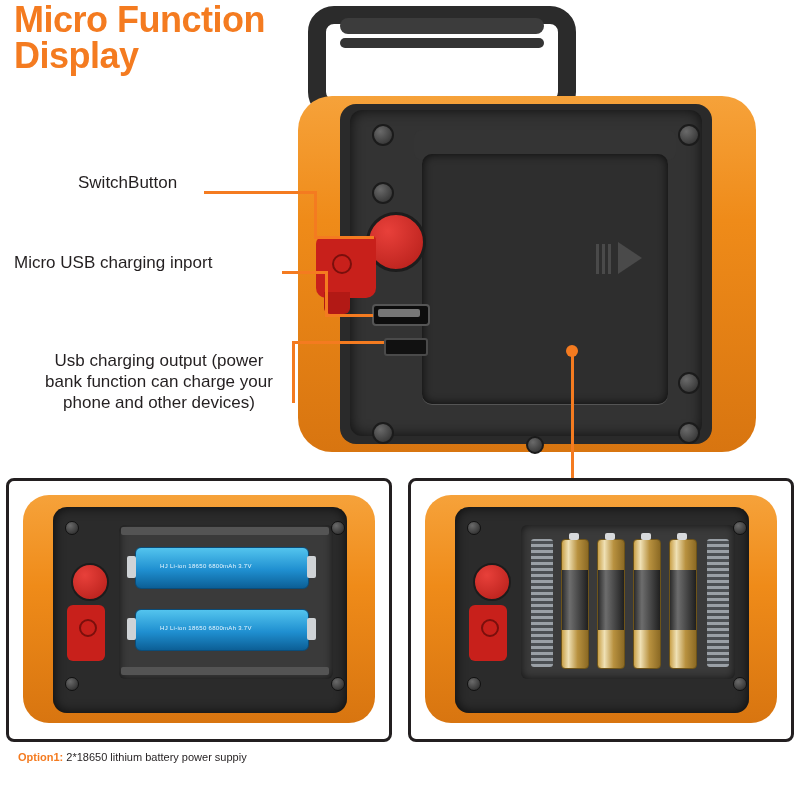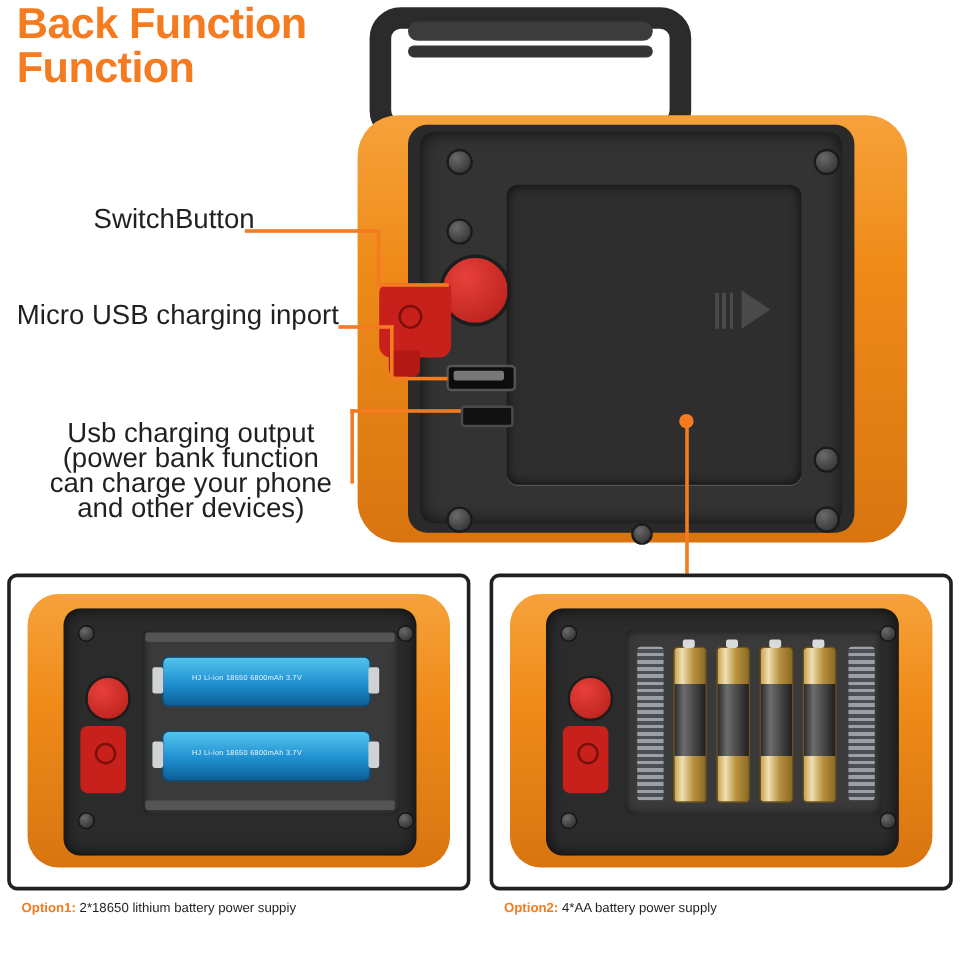--- a/index.html
+++ b/index.html
@@ -15,21 +15,21 @@
   
   .title{
     position:absolute;left:14px;top:2px;width:330px;
     color:#f47b20;
     font-size:36px;line-height:36px;font-weight:bold;
     letter-spacing:-0.5px;
   }
 
   
   .label{
-    position:absolute;color:#231f20;font-size:23px;line-height:21px;
+    position:absolute;color:#231f20;font-size:17px;line-height:21px;
   }
   #lbl-switch{left:78px;top:172px;}
   #lbl-usb-in{left:14px;top:252px;}
   #lbl-usb-out{left:34px;top:350px;width:250px;text-align:center;}
 
   
   .line{position:absolute;background:#f47b20;}
 
   
   .main-photo{
@@ -203,21 +203,21 @@
   }
   #cap-left{left:18px;top:748px;width:378px;}
   #cap-right{left:420px;top:748px;width:378px;}
   .opt{color:#f47b20;font-weight:bold;}
 </style>
 </head>
 <body>
 
 <div class="stage">
 
-  <div class="title">Back Function Function</div>
+  <div class="title">Micro Function Display</div>
 
   <div class="main-photo">
 
     <div class="handle-outer"></div>
     <div class="handle-grip"></div>
     <div class="handle-grip2"></div>
 
     <div class="body-orange-shade"></div>
     <div class="body-black"></div>
     <div class="inner-bevel"></div>
@@ -327,18 +327,14 @@
     <div class="aa-tip" style="left:158px;top:52px;"></div>
     <div class="aa-tip" style="left:194px;top:52px;"></div>
     <div class="aa-tip" style="left:230px;top:52px;"></div>
     <div class="aa-tip" style="left:266px;top:52px;"></div>
   </div>
 
   <div class="caption" id="cap-left">
     <span class="opt">Option1:</span>
     <span>2*18650 lithium battery power suppiy</span>
   </div>
-  <div class="caption" id="cap-right">
-    <span class="opt">Option2:</span>
-    <span>4*AA battery power supply</span>
-  </div>
 
 </div>
 
 </body></html>

